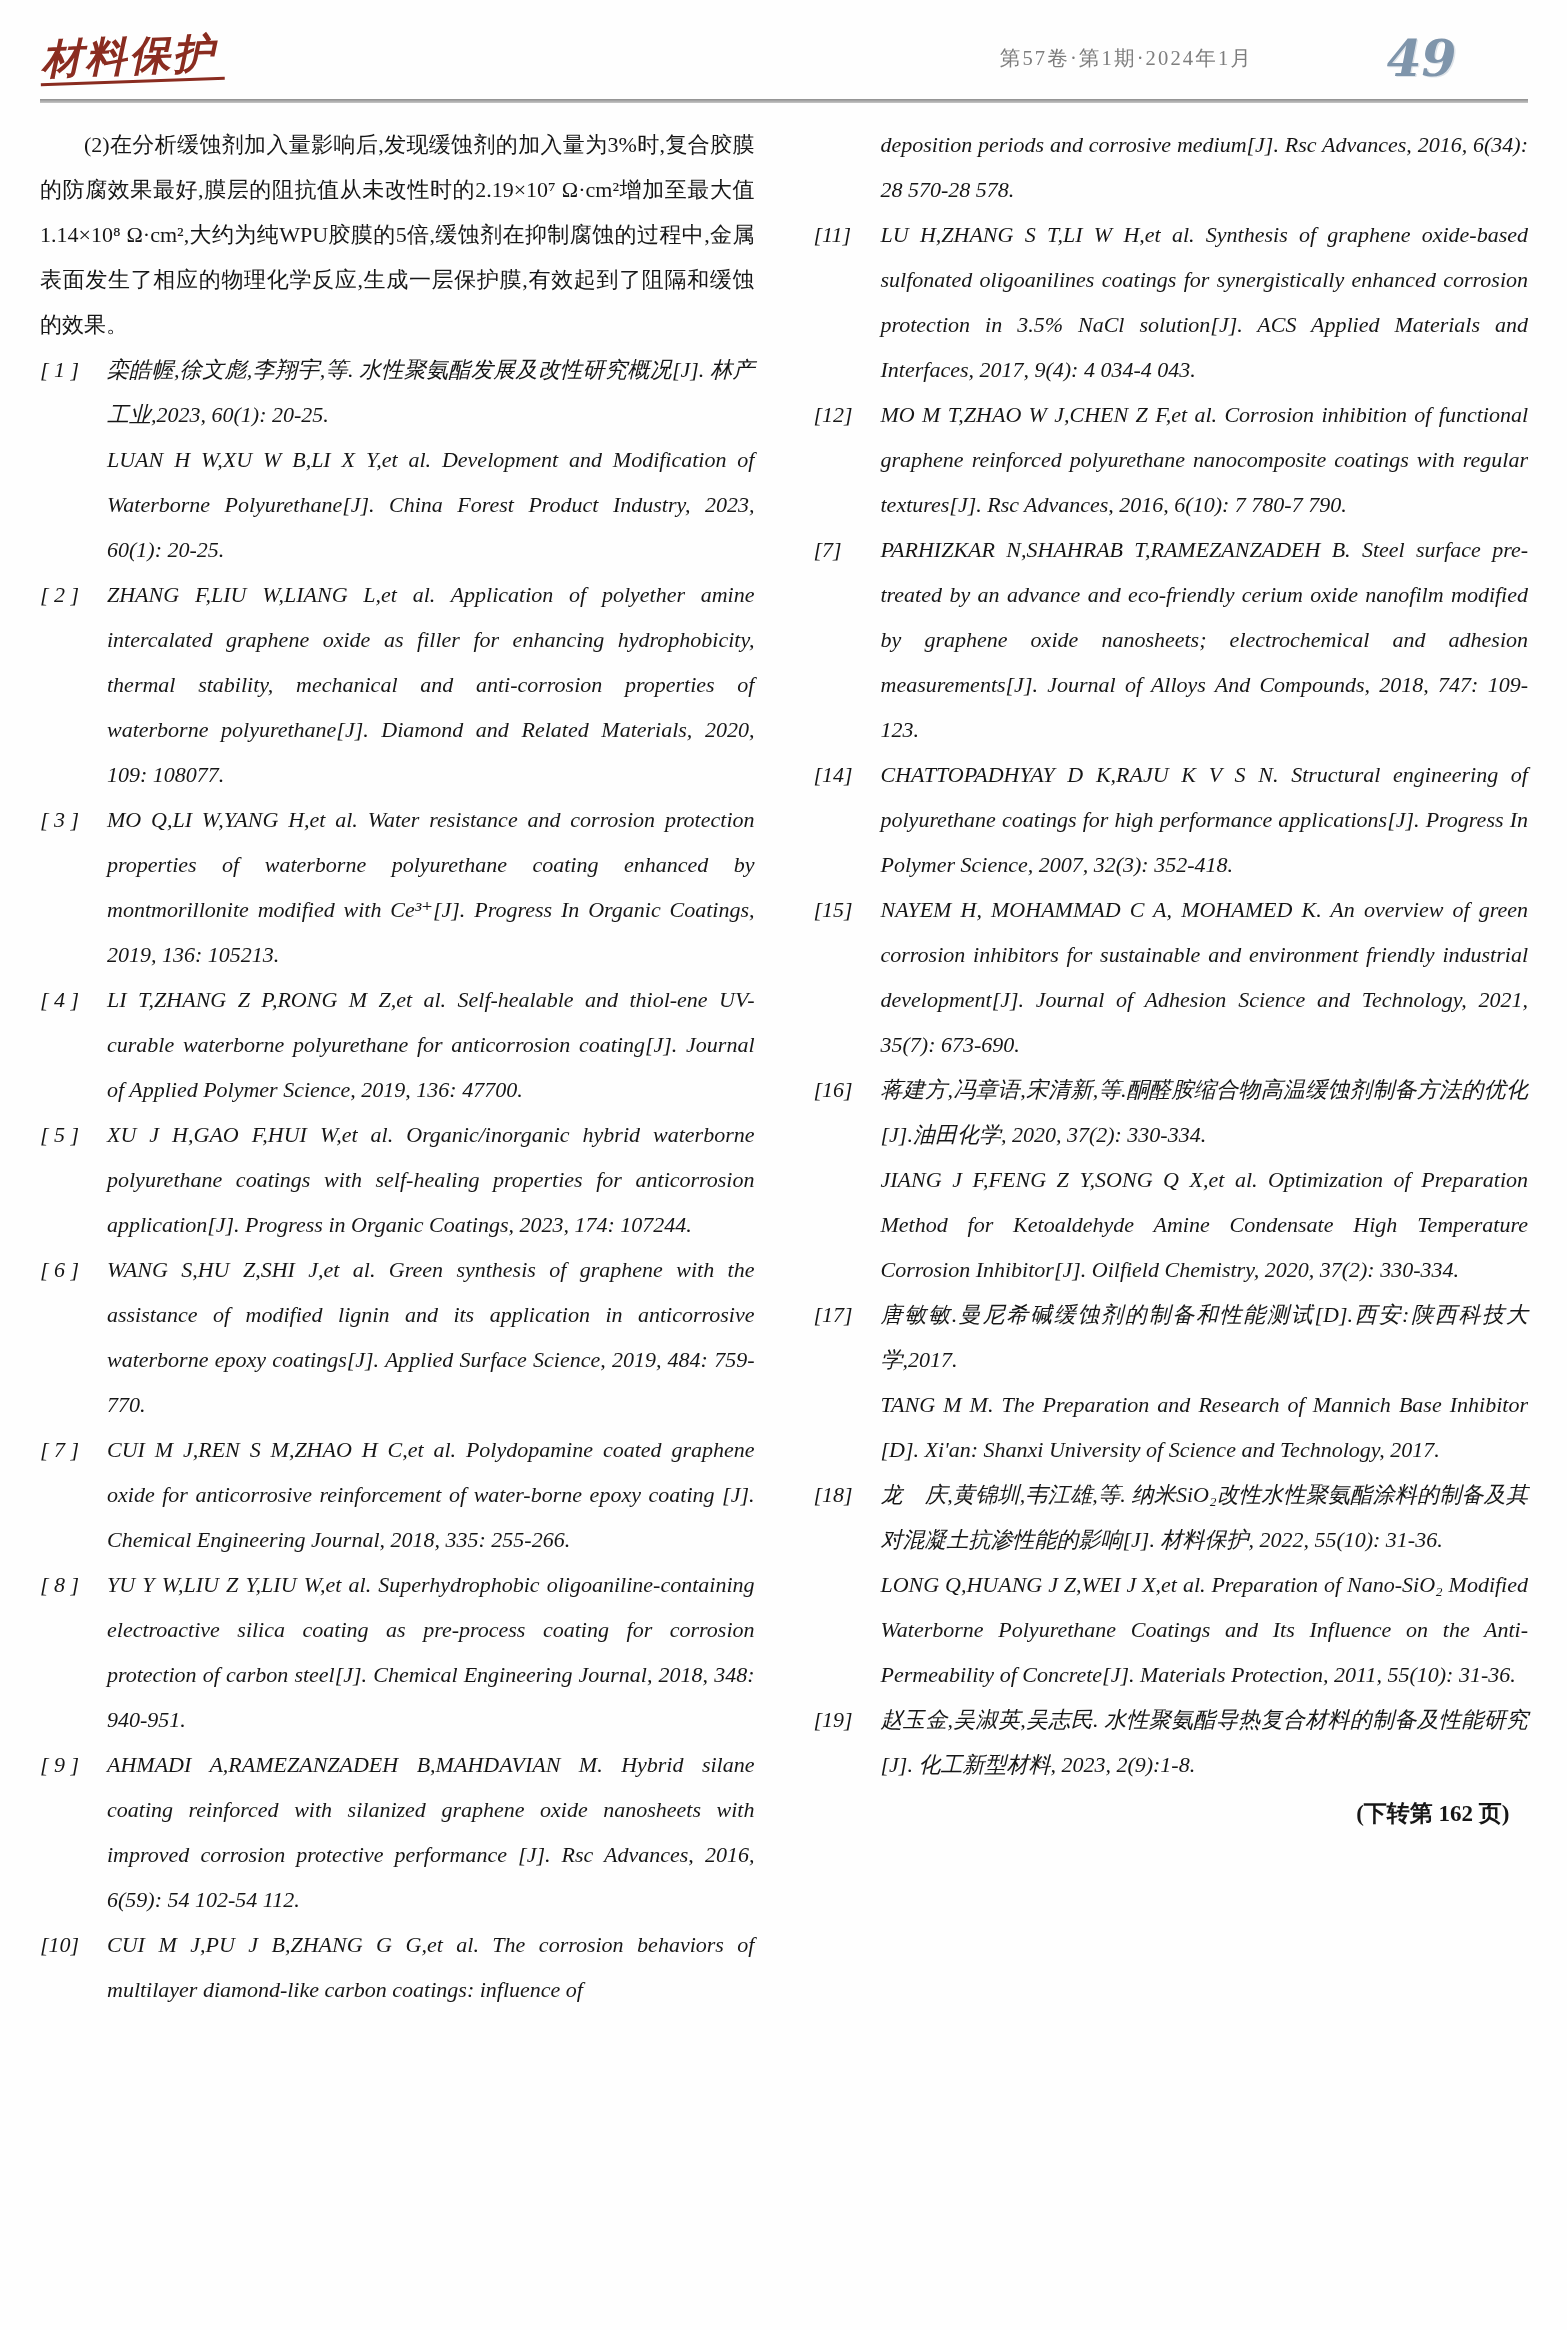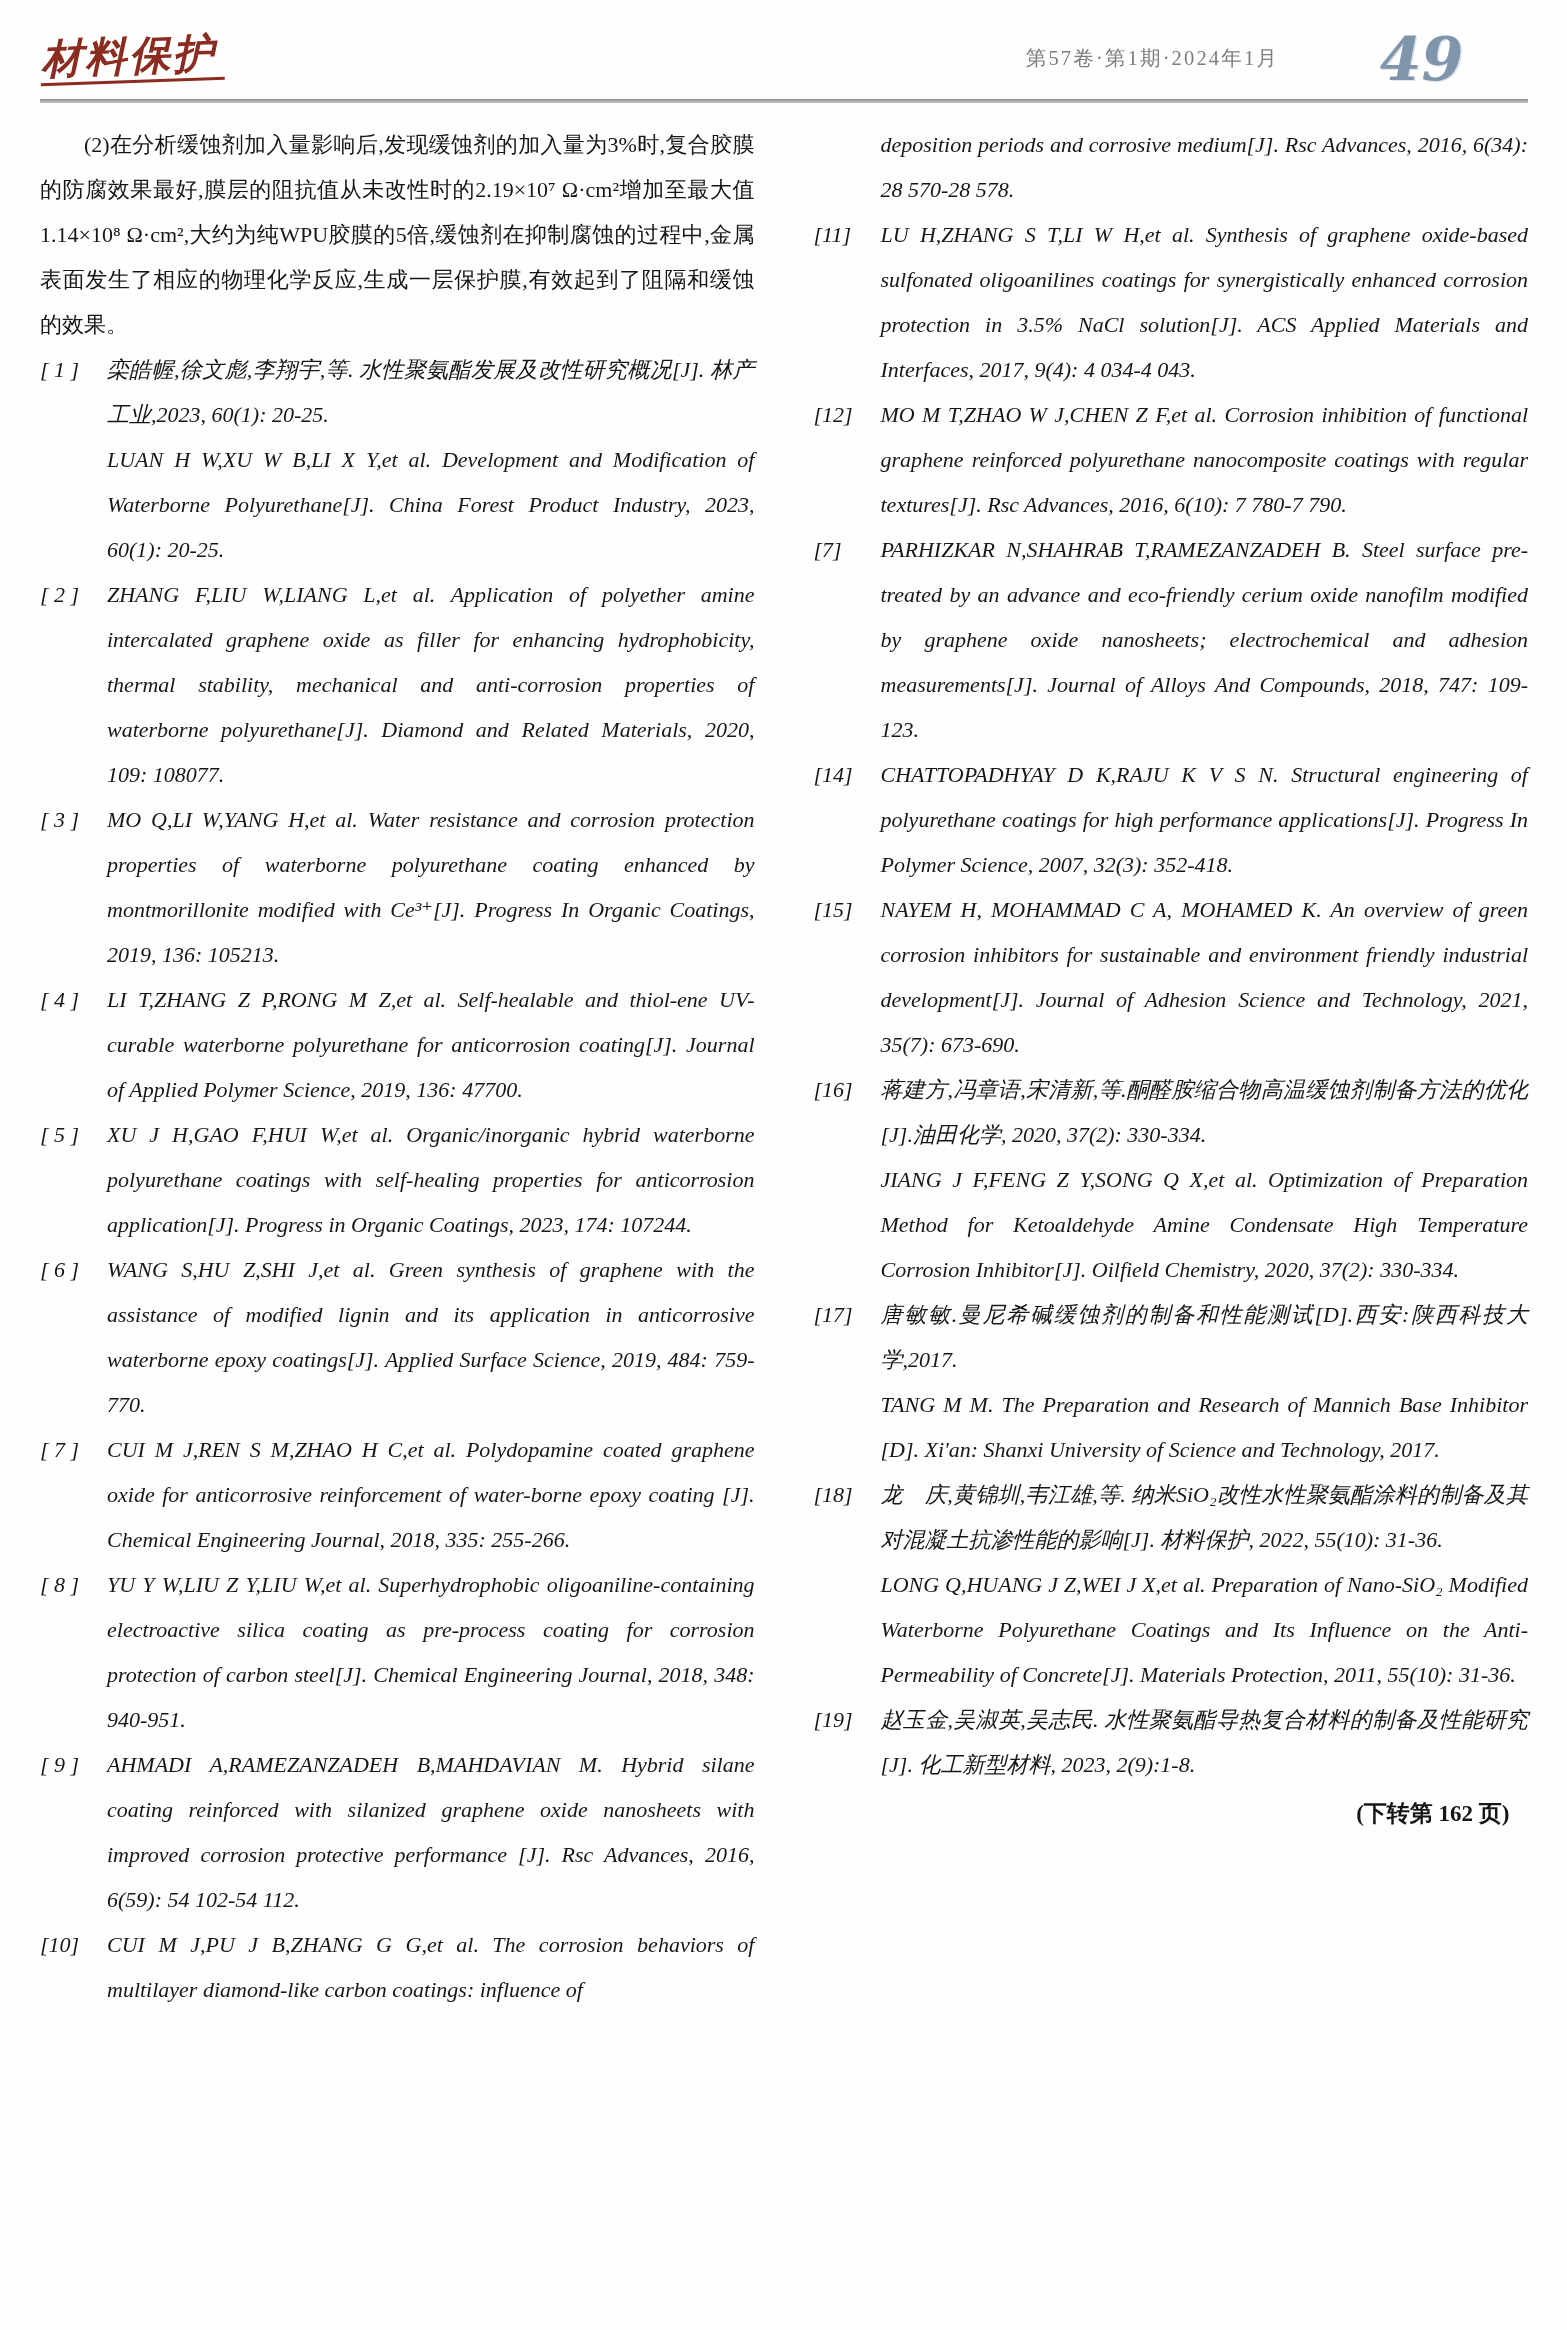--- a/index.html
+++ b/index.html
@@ -34,33 +34,33 @@
     font-style: italic;
     color: var(--logo-red);
     transform: rotate(-2deg);
     letter-spacing: 2.8px;
     line-height: 1.1;
     border-bottom: 3.6px solid var(--logo-red);
     padding: 0 7px 1.4px 1.4px;
   }
   .issue-info {
     margin-left: auto;
-    margin-right: 36px;
+    margin-right: 62px;
     color: var(--header-gray);
     font-size: 20.6px;
     letter-spacing: 2.1px;
     white-space: nowrap;
     text-align: right;
   }
   .page-number {
     width: 213px;
     flex: 0 0 auto;
     text-align: center;
     font-family: "DejaVu Serif", serif;
-    font-size: 60px;
+    font-size: 50px;
     font-style: italic;
     font-weight: bold;
     color: var(--page-number-blue);
     line-height: 1;
     text-shadow: 1.4px 1.4px 0 rgba(130,150,170,0.25);
   }
   .header-rule {
     height: 4.3px;
     background: linear-gradient(to bottom, #8e8e8e, #c6c6c6);
     margin-top: 2.8px;

